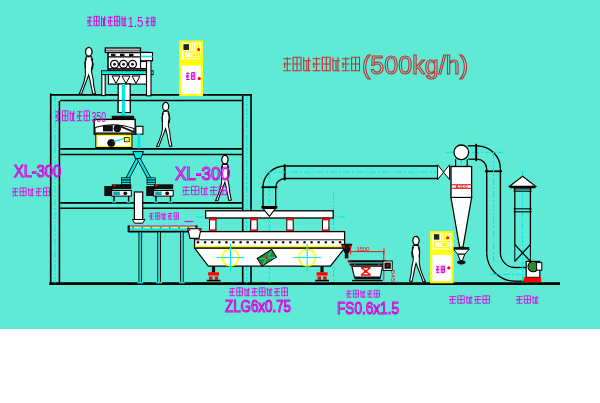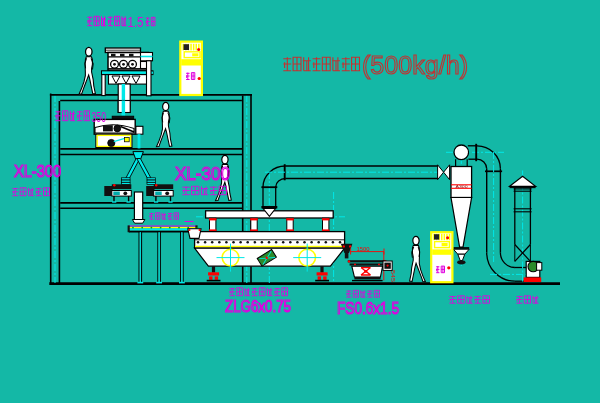--- a/index.html
+++ b/index.html
@@ -1,16 +1,16 @@
 <!DOCTYPE html>
 <html><head>
 <meta charset="utf-8">
 <style>
 html,body{margin:0;padding:0;background:#ffffff;}
-#cv{position:relative;width:600px;height:403px;background:#14b8a6;overflow:hidden;}
+#cv{position:relative;width:600px;height:329px;background:#5eead4;overflow:hidden;}
 </style>
 </head>
 <body>
 
 <div id="cv">
 <svg width="600" height="403" viewBox="0 0 600 403">
 
 <line x1="49.3" y1="283.6" x2="560" y2="283.6" stroke="#000000" stroke-width="2.6"></line>
 
 <g>

